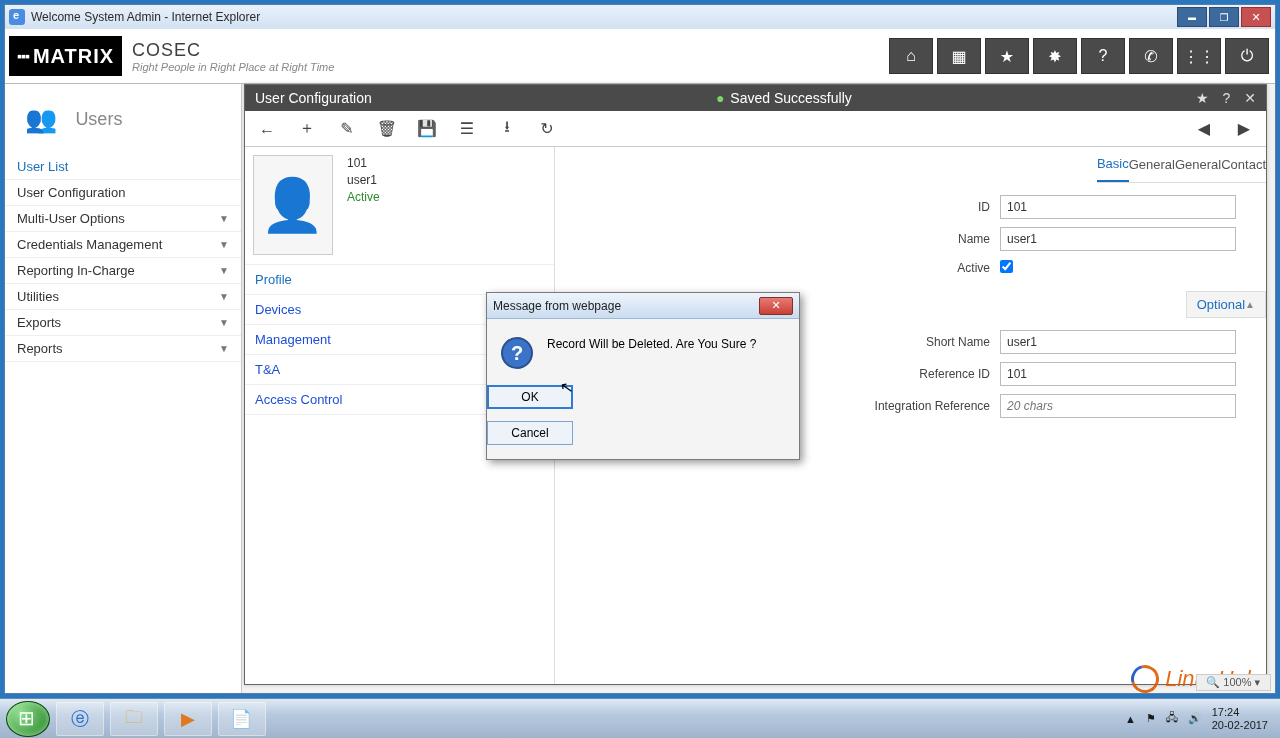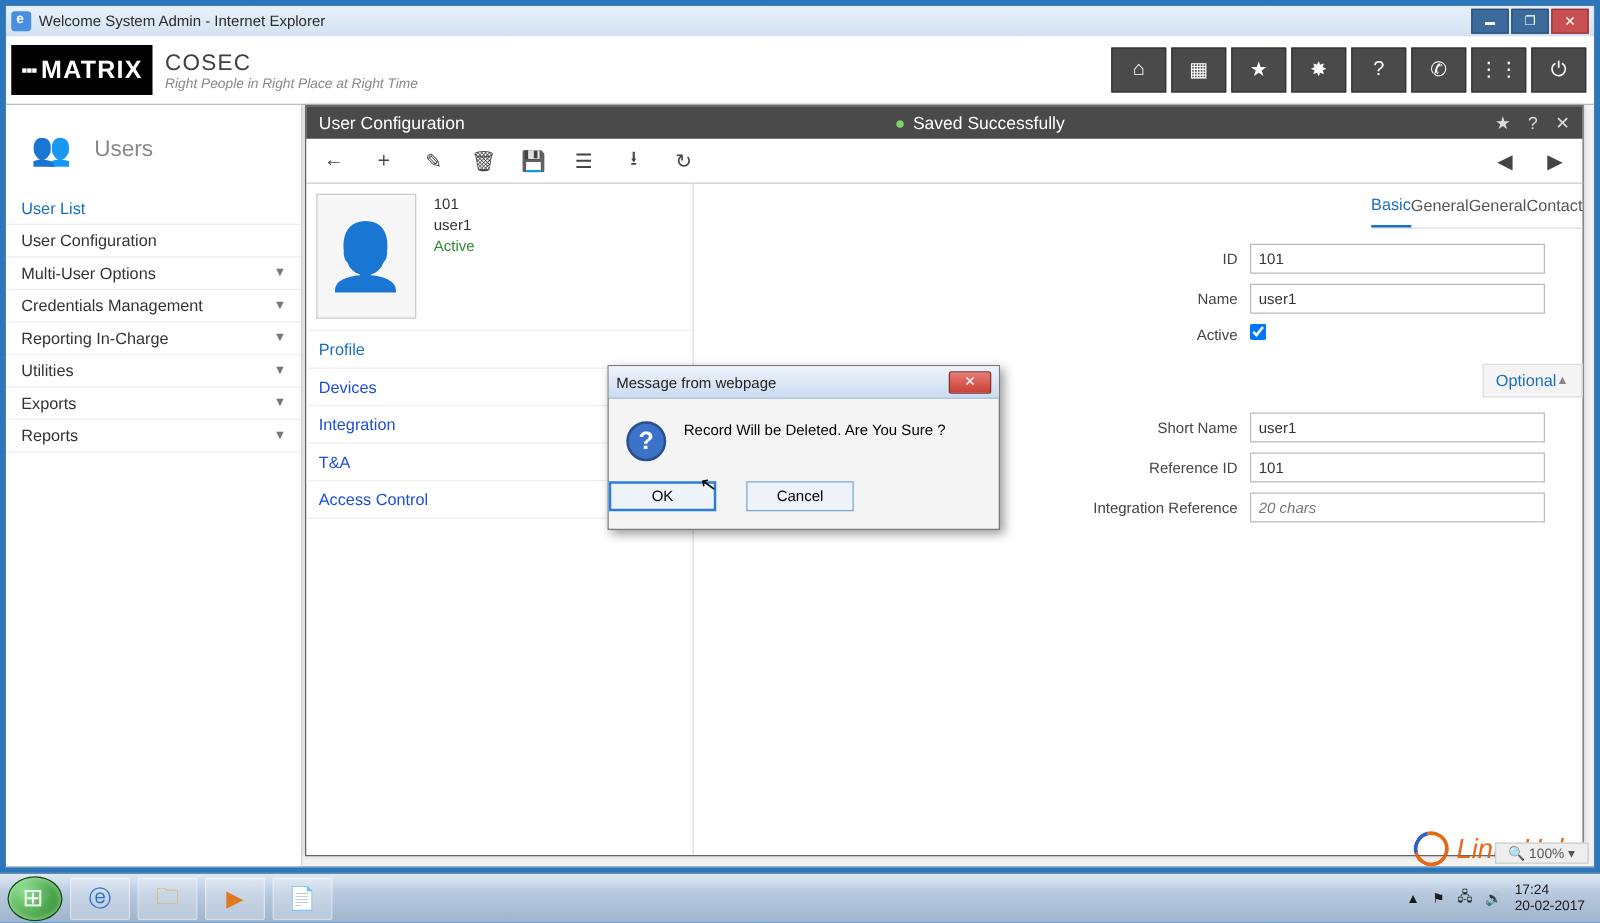--- a/index.html
+++ b/index.html
@@ -78,21 +78,21 @@
 .watermark { position:absolute; right:12px; bottom:0px; color:#e05a00; font-size:22px; font-style:italic; display:flex; align-items:center; gap:6px; opacity:.9;}
 .watermark .ring { width:28px; height:28px; border:3px solid #e05a00; border-radius:50%; border-left-color:#1a4fbf; transform:rotate(30deg);}
 .zoom { position:absolute; right:4px; bottom:2px; font-size:11px; color:#555; background:#eee; padding:1px 10px; border:1px solid #ccc;}
 
 
 .modal { position:absolute; left:486px; top:292px; width:314px; background:#f4f4f4; border:1px solid #7a7a7a; box-shadow:3px 3px 8px rgba(0,0,0,.4); }
 .modal-title { height:26px; background:linear-gradient(to bottom,#eef4fb,#cadcf0); border-bottom:1px solid #9db8d6; display:flex; align-items:center; padding:0 6px; font-size:12px; color:#222; }
 .modal-title .mclose { margin-left:auto; width:34px; height:18px; background:linear-gradient(to bottom,#e87b73,#c94036); border:1px solid #803028; border-radius:2px; color:#fff; display:flex; align-items:center; justify-content:center; font-size:11px; cursor:pointer;}
 .modal-body { padding:18px 14px 10px 14px; display:flex; gap:14px; font-size:12px; align-items:flex-start;}
 .modal-body .qicon { width:32px; height:32px; border-radius:50%; background:#3b73c9; border:2px solid #2a4f8c; color:#fff; display:flex; align-items:center; justify-content:center; font-size:20px; font-weight:bold; flex:none;}
-.modal-btns { display:flex; justify-content:flex-start; gap:24px; padding:6px 0 14px 0; }
+.modal-btns { display:flex; justify-content:flex-start; gap:12px; padding:6px 0 14px 0;flex-direction:column; }
 .modal-btns button { width:86px; height:24px; font-size:12px; background:#eef3f9; border:1px solid #7ca5d6; cursor:pointer; }
 .modal-btns button.ok { border:2px solid #2e7cd6; }
 .cursor { position:absolute; left:560px; top:378px; font-size:16px; color:#000; transform:rotate(-10deg); }
 
 
 .taskbar { position:absolute; left:0; right:0; bottom:0; height:40px; background:linear-gradient(to bottom,#dfe9f5,#b7c9de 40%,#9fb4cd); border-top:1px solid #6b89ab; display:flex; align-items:center; padding:0 6px; }
 .start { width:44px; height:36px; border-radius:50%; background:radial-gradient(circle at 30% 30%,#8fe08f,#1e7e1e); border:1px solid #0a4a0a; box-shadow:inset 0 0 6px rgba(255,255,255,.6); position:relative;}
 .start::after{content:"⊞"; color:#fff; position:absolute; left:11px; top:4px; font-size:20px;}
 .task-item { width:48px; height:34px; margin-left:6px; background:rgba(255,255,255,.25); border:1px solid rgba(255,255,255,.4); display:flex; align-items:center; justify-content:center; font-size:18px; cursor:pointer; border-radius:2px;}
 .tray { margin-left:auto; display:flex; align-items:center; gap:10px; font-size:11px; color:#1a1a1a; padding-right:6px;}
@@ -209,21 +209,21 @@
                 <div class="avatar">👤</div>
                 <div class="profile-info">
                   <div>101</div>
                   <div>user1</div>
                   <div class="status">Active</div>
                 </div>
               </div>
               <div class="profile-nav">
                 <div class="pn-item sel">Profile</div>
                 <div class="pn-item">Devices</div>
-                <div class="pn-item">Integration</div>
+                <div class="pn-item">Management</div>
                 <div class="pn-item">T&amp;A</div>
                 <div class="pn-item">Access Control</div>
               </div>
             </div>
             <div class="detail-col">
               <div class="tabs">
                 <div class="tab sel">Basic</div>
                 <div class="tab">General</div>
                 <div class="tab">General</div>
                 <div class="tab">Contact</div>

